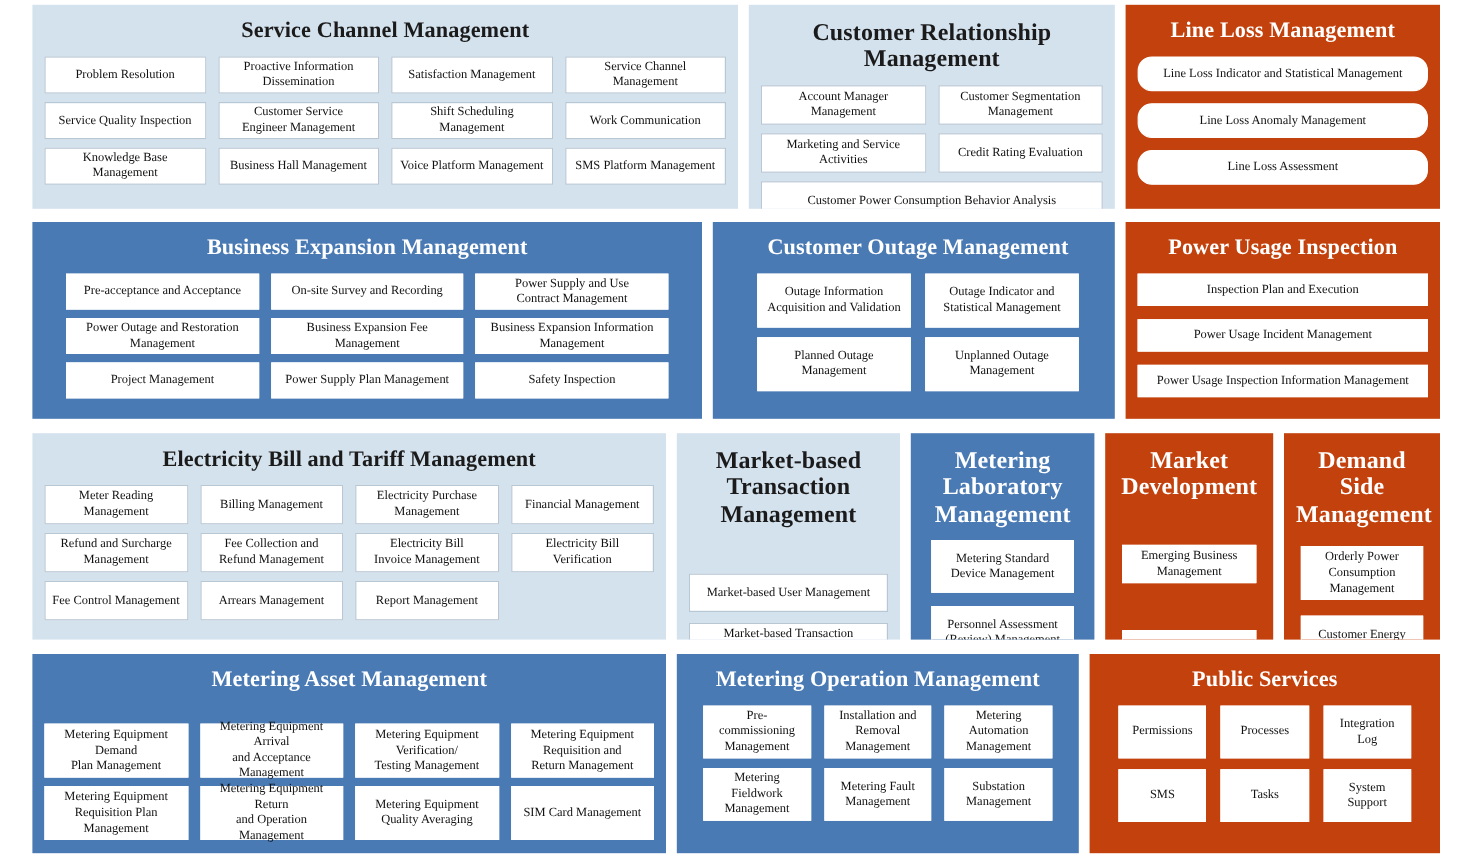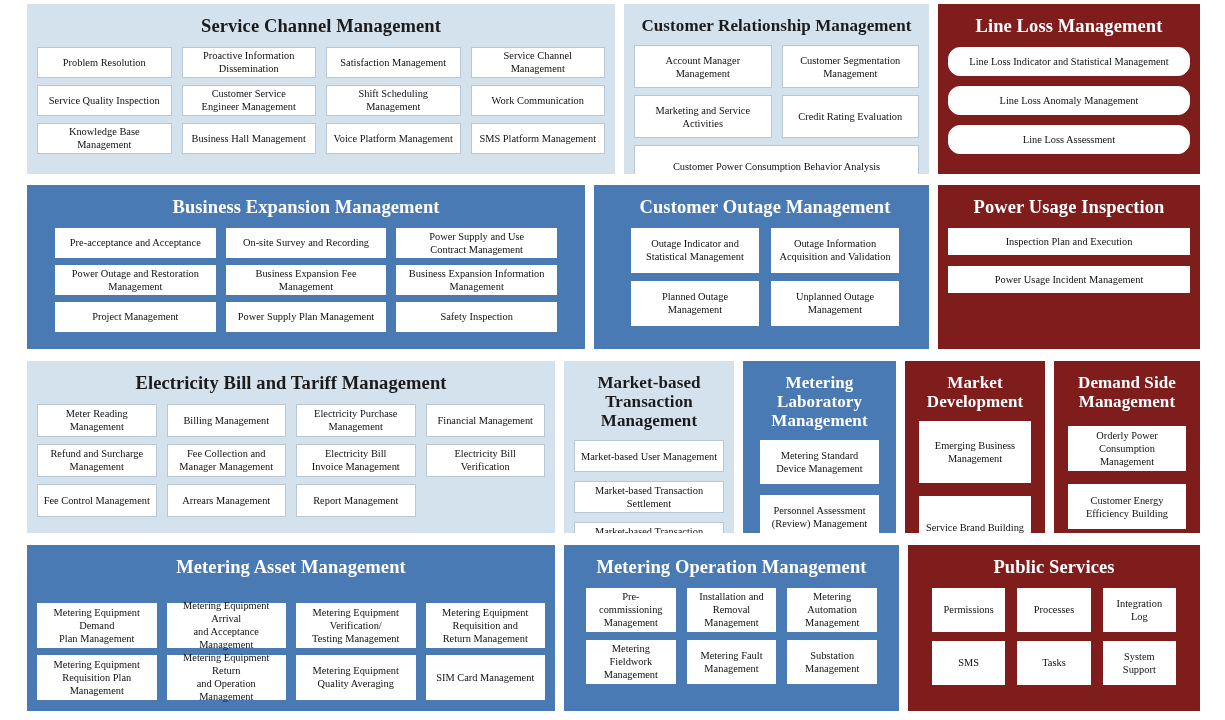--- a/index.html
+++ b/index.html
@@ -35,35 +35,35 @@
 
   .panel {
     box-sizing: border-box;
     display: flex;
     flex-direction: column;
     padding: 6px 10px 8px 10px;
     overflow: hidden;
   }
   .panel.lightblue { background: #d4e2ee; }
   .panel.blue      { background: #4a7ab4; }
-  .panel.teal      { background: #7f1d1d; }
+  .panel.teal      { background: #c2410c; }
 
   .panel-title {
     text-align: center;
     font-weight: bold;
     line-height: 1.12;
     margin: 6px 0 10px 0;
     letter-spacing: .1px;
   }
   .panel.lightblue > .panel-title { color: #1b1b1b; }
   .panel.blue > .panel-title,
   .panel.teal > .panel-title { color: #ffffff; }
 
   .t-lg  { font-size: 18.5px; }
-  .t-md  { font-size: 17px; }
+  .t-md  { font-size: 20px; }
 
   .grid {
     flex: 1;
     display: grid;
     gap: 7px 10px;
     align-content: start;
   }
   .c4 { grid-template-columns: repeat(4, 1fr); }
   .c3 { grid-template-columns: repeat(3, 1fr); }
   .c2 { grid-template-columns: repeat(2, 1fr); }
@@ -83,48 +83,48 @@
     box-sizing: border-box;
     white-space: pre-line;
   }
   .panel.blue .tile, .panel.teal .tile { border-color: #ffffff; }
 
   
   .p-service  { width: 588px; }
   .p-crm      { width: 305px; }
   .p-lineloss { flex: 1; }
   .p-service .tile  { height: 31px; }
-  .p-crm .tile      { height: 43px; }
+  .p-crm .tile      { height: 33px; }
   .p-lineloss .tile { height: 29px; border-radius: 12px; }
   .p-lineloss .grid { gap: 10px 10px; }
 
   
   .p-bizexp   { width: 558px; }
   .p-outage   { width: 335px; padding-left: 17px; }
   .p-usage    { flex: 1; }
   .p-bizexp .grid { padding: 0 18px; }
   .p-bizexp .tile { height: 30px; }
   .p-outage .grid { padding: 0 20px; gap: 8px 12px; }
   .p-outage .tile { height: 45px; }
   .p-usage .tile  { height: 27px; }
   .p-usage .grid  { gap: 11px; }
 
   
   .p-bill   { width: 528px; }
-  .p-market { width: 170px; }
+  .p-market { width: 186px; gap: 28px; }
   .p-lab    { width: 153px; }
   .p-mdev   { width: 140px; }
   .p-dsm    { flex: 1; }
   .p-bill .tile   { height: 33px; }
   .p-market .grid { gap: 9px; }
   .p-market .tile { height: 32px; }
   .p-lab .grid    { padding: 0 7px; gap: 11px; }
   .p-lab .tile    { height: 44px; }
   .p-mdev .grid   { padding: 0 4px; gap: 13px; }
-  .p-mdev .tile   { height: 62px; }
+  .p-mdev .tile   { height: 32px; margin-top: 26px; }
   .p-dsm .grid    { padding: 5px 4px; gap: 13px; }
   .p-dsm .tile    { height: 45px; }
 
   
   .p-asset   { width: 528px; gap: 15px; }
   .p-mop     { width: 335px; }
   .p-public  { flex: 1; }
   .p-asset .tile  { height: 45px; }
   .p-mop .grid    { padding: 0 12px; gap: 8px 11px; }
   .p-mop .tile    { height: 44px; }
@@ -197,54 +197,55 @@
 Management</div>
         <div class="tile">Project Management</div>
         <div class="tile">Power Supply Plan Management</div>
         <div class="tile">Safety Inspection</div>
       </div>
     </div>
 
     <div class="panel blue p-outage">
       <div class="panel-title t-lg">Customer Outage Management</div>
       <div class="grid c2">
+        <div class="tile">Outage Information
+Acquisition and Validation</div>
         <div class="tile">Outage Indicator and
 Statistical Management</div>
-        <div class="tile">Outage Information
-Acquisition and Validation</div>
         <div class="tile">Planned Outage
 Management</div>
         <div class="tile">Unplanned Outage
 Management</div>
       </div>
     </div>
 
     <div class="panel teal p-usage">
       <div class="panel-title t-lg">Power Usage Inspection</div>
       <div class="grid c1">
         <div class="tile">Inspection Plan and Execution</div>
         <div class="tile">Power Usage Incident Management</div>
+        <div class="tile">Power Usage Inspection Information Management</div>
       </div>
     </div>
   </div>
 
   <div class="band r3">
 
     <div class="panel lightblue p-bill">
       <div class="panel-title t-lg">Electricity Bill and Tariff Management</div>
       <div class="grid c4">
         <div class="tile">Meter Reading Management</div>
         <div class="tile">Billing Management</div>
         <div class="tile">Electricity Purchase
 Management</div>
         <div class="tile">Financial Management</div>
         <div class="tile">Refund and Surcharge
 Management</div>
         <div class="tile">Fee Collection and
-Manager Management</div>
+Refund Management</div>
         <div class="tile">Electricity Bill
 Invoice Management</div>
         <div class="tile">Electricity Bill Verification</div>
         <div class="tile">Fee Control Management</div>
         <div class="tile">Arrears Management</div>
         <div class="tile">Report Management</div>
       </div>
     </div>
 
     <div class="panel lightblue p-market">

